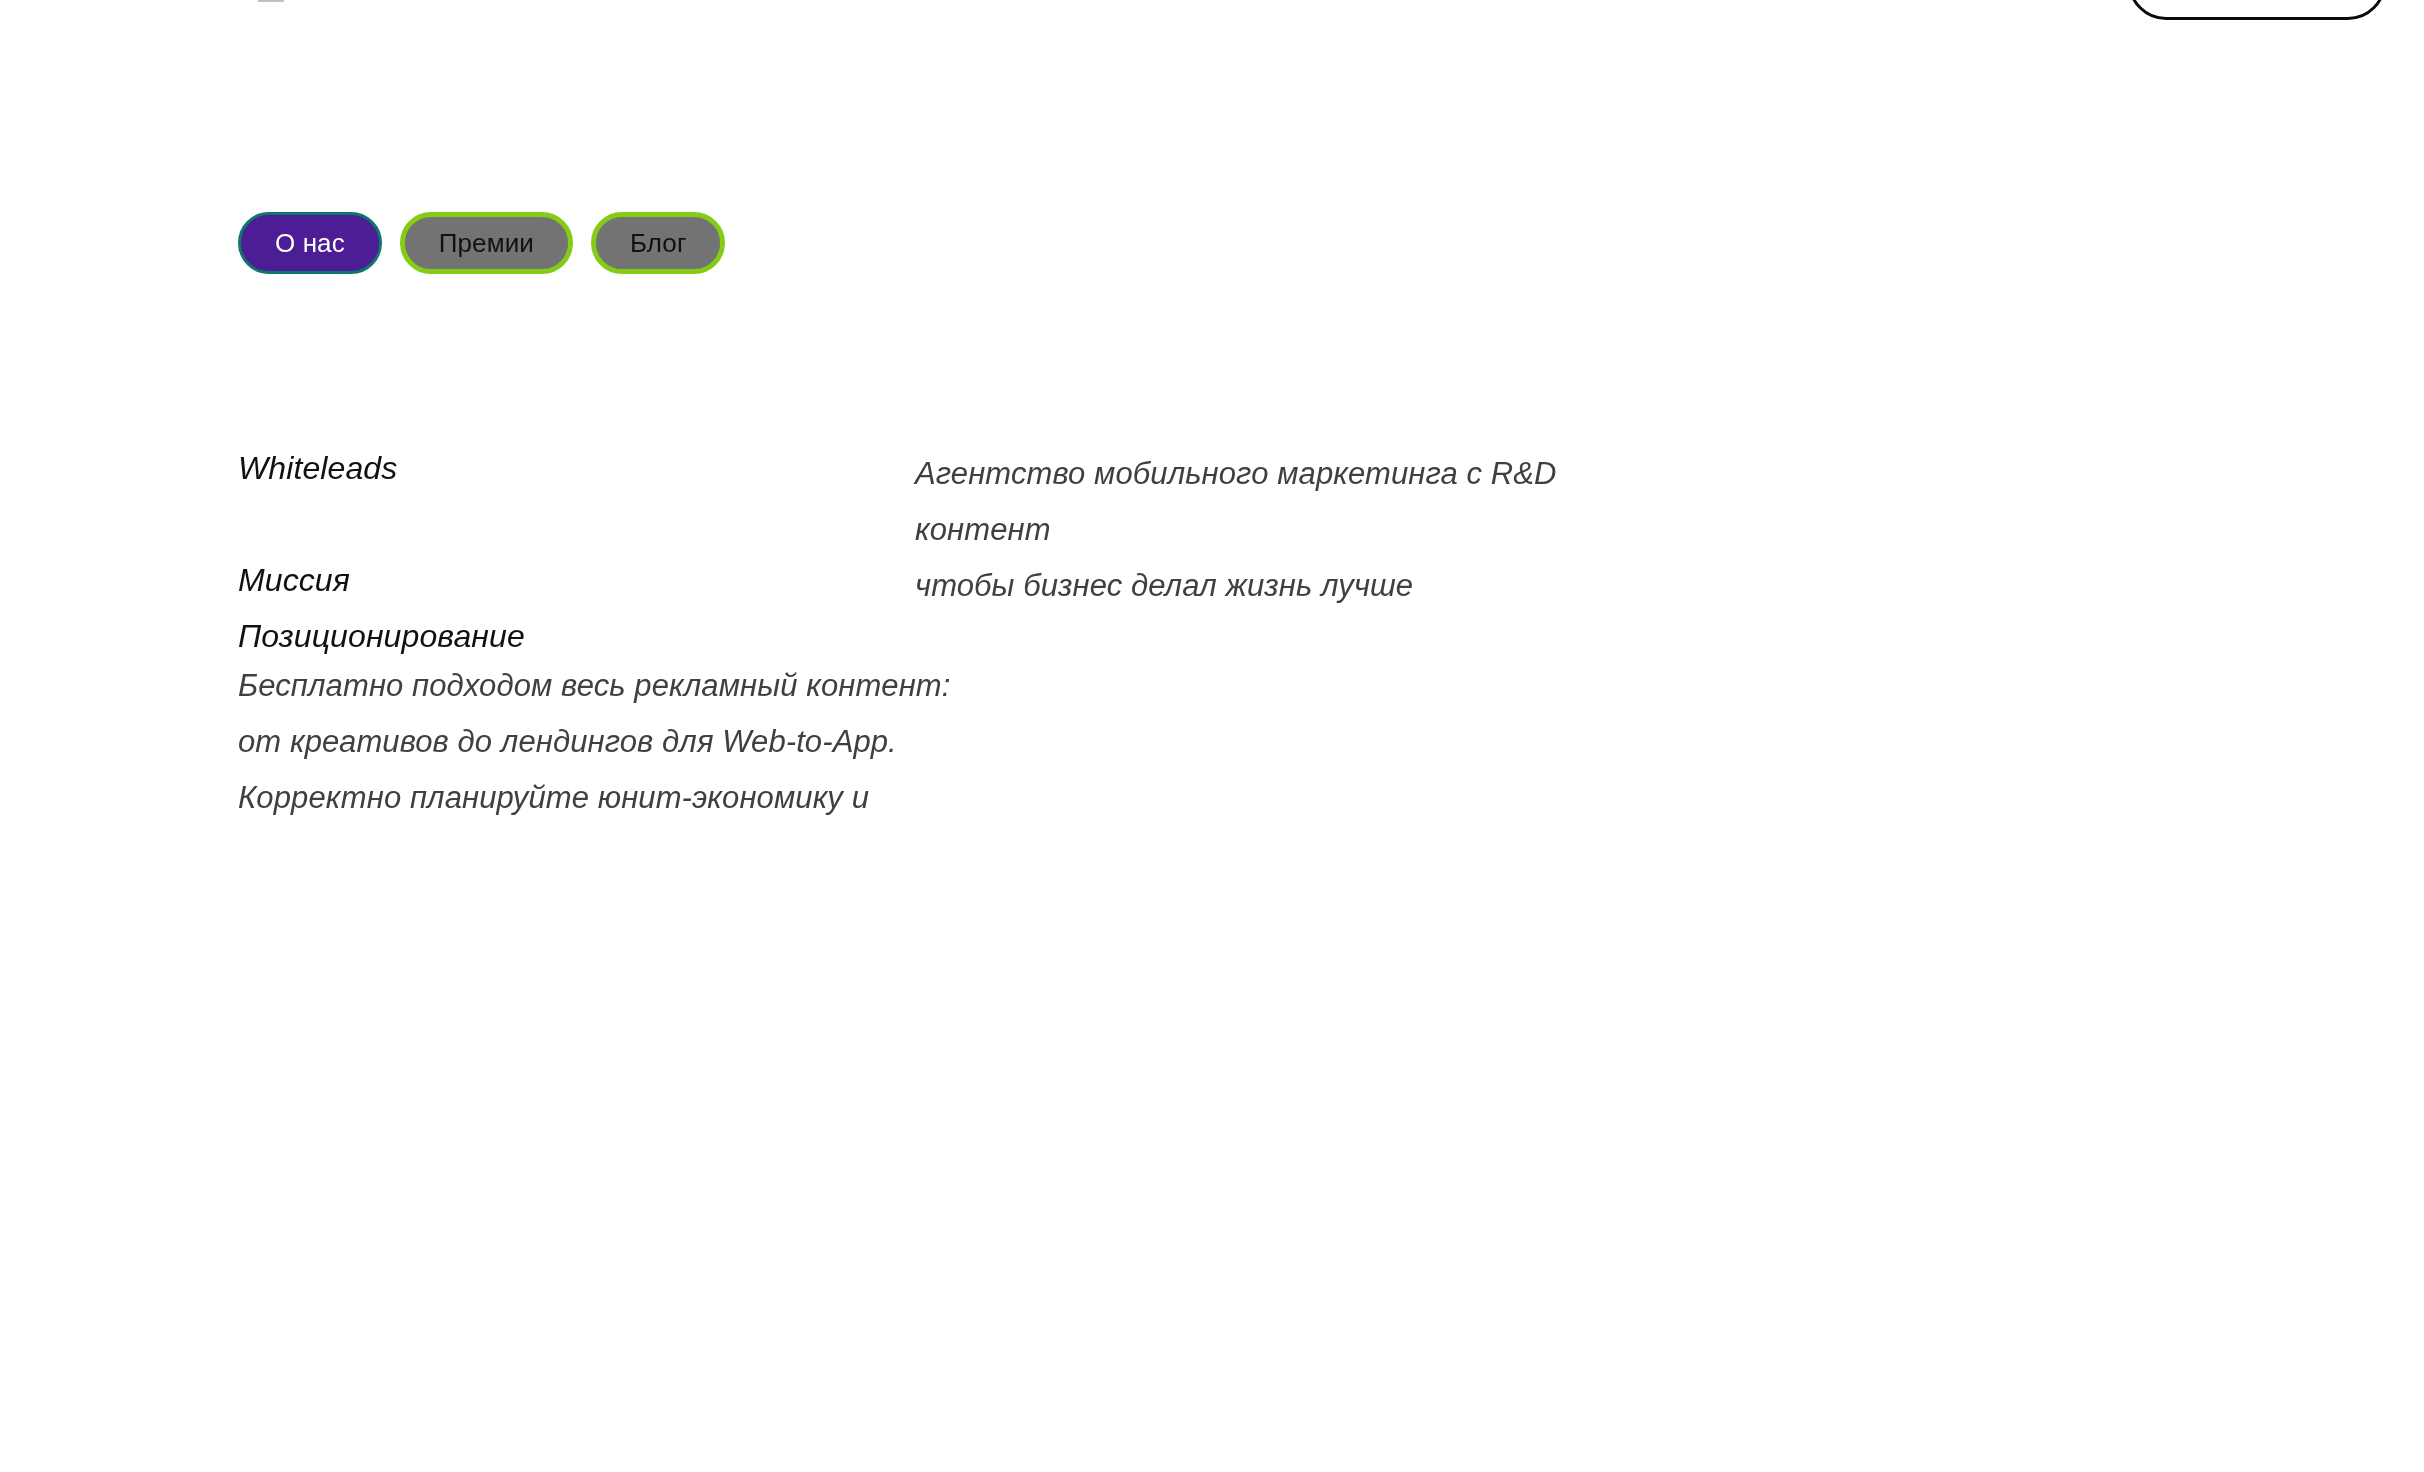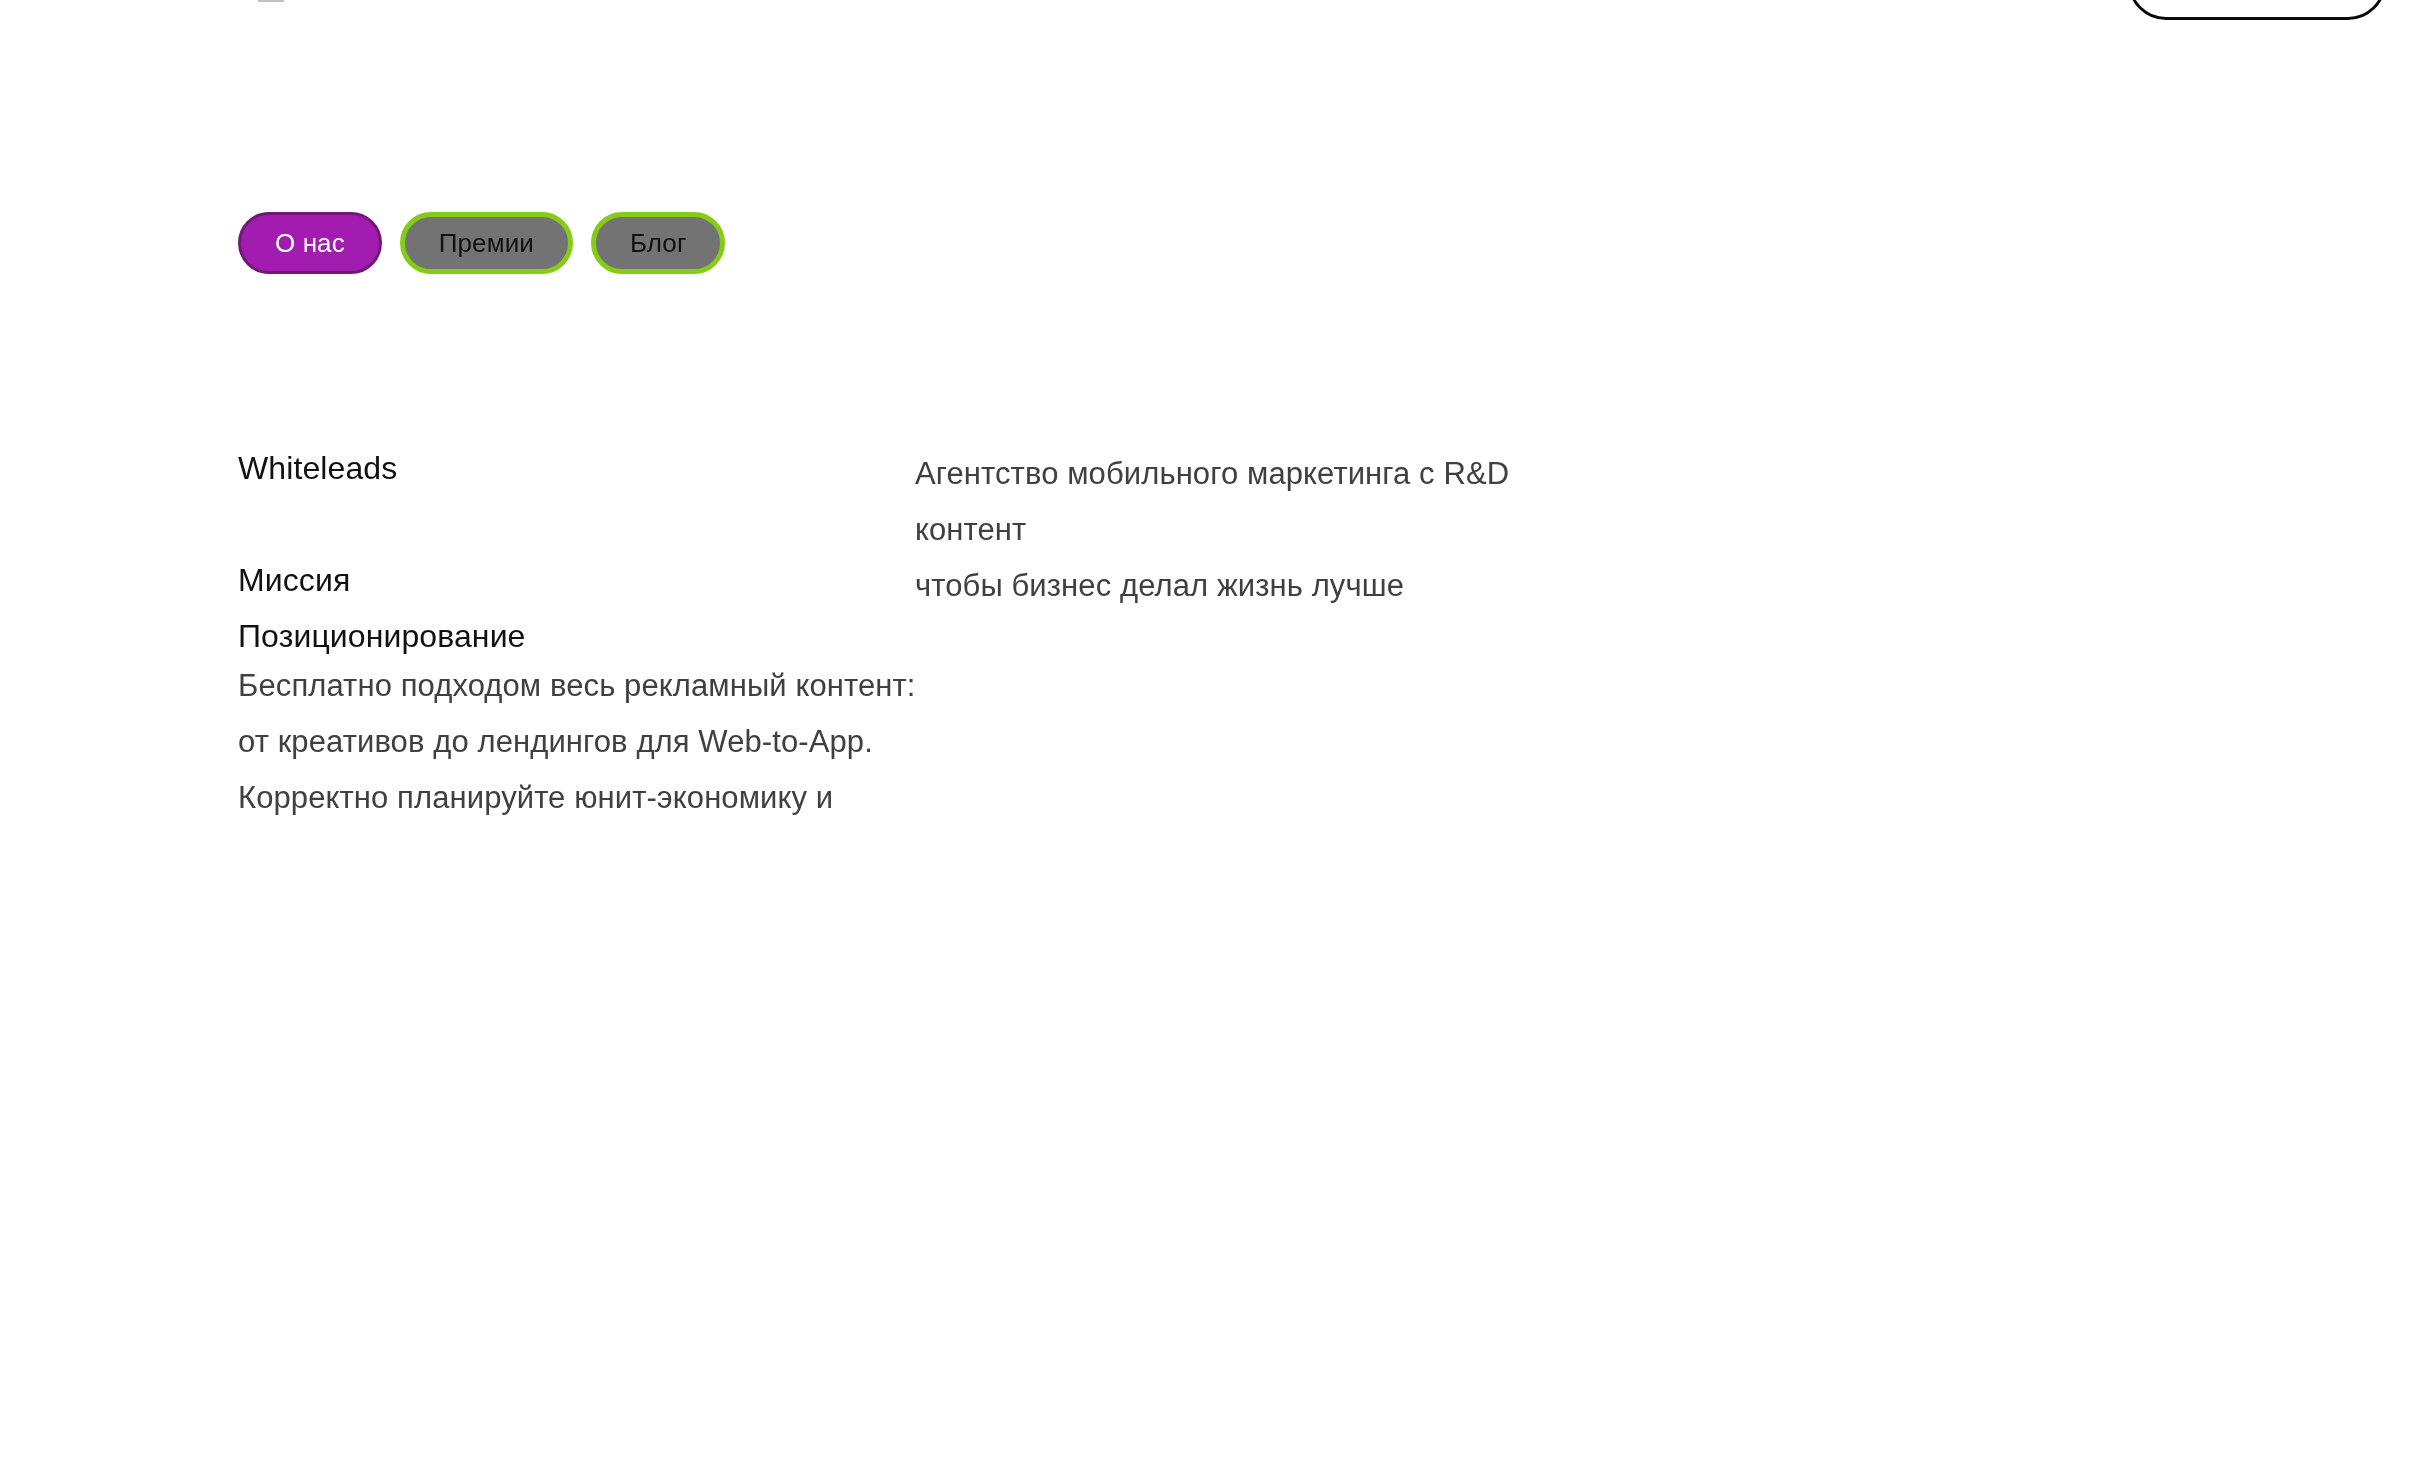--- a/index.html
+++ b/index.html
@@ -64,36 +64,37 @@
     padding: 0 34px;
     border-radius: 34px;
     font-size: 26px;
     line-height: 1;
     letter-spacing: .1px;
     white-space: nowrap;
     cursor: pointer;
     user-select: none;
   }
   .pill--active {
-    background: #a21caf;
+    background: #4c1d95;
     color: #ffffff;
-    border: 3px solid #701a75;
+    border: 3px solid #0f766e;
   }
   .pill--idle {
     background: #737373;
     color: #111111;
     border: 5px solid #84cc16;
   }
 
   
   .content {
     position: absolute;
     left: 0;
     top: 400px;
     width: 2220px;
+    font-style: italic;
   }
   .row {
     position: relative;
     display: flex;
     align-items: flex-start;
     padding-left: 238px;
   }
   .row + .row { margin-top: 0; }
   .row-term {
     width: 677px;

